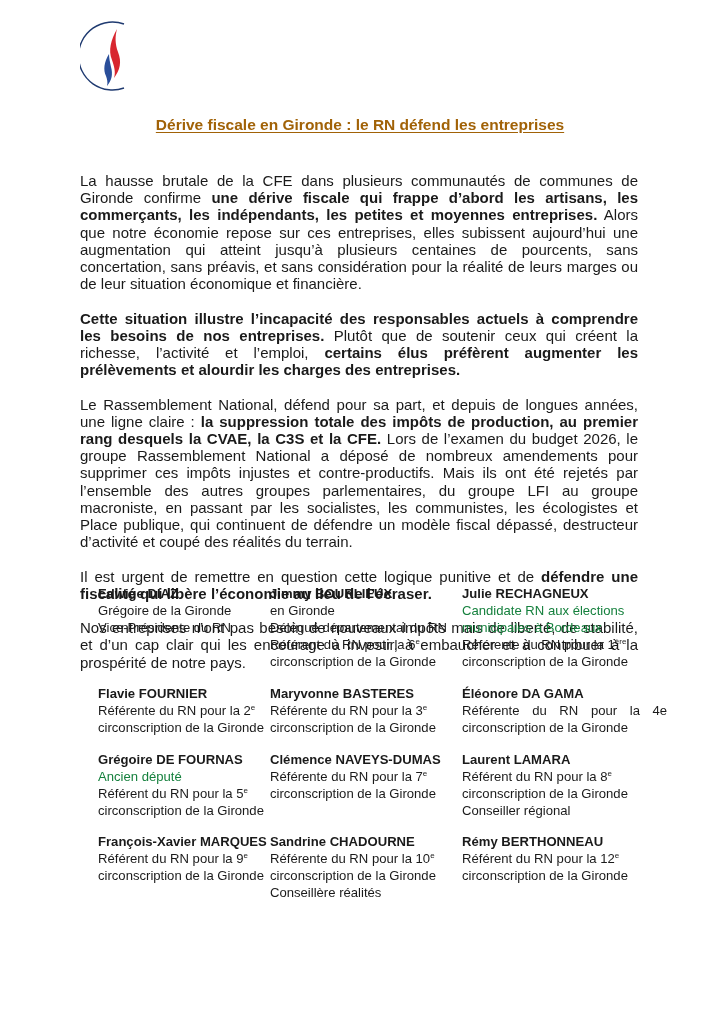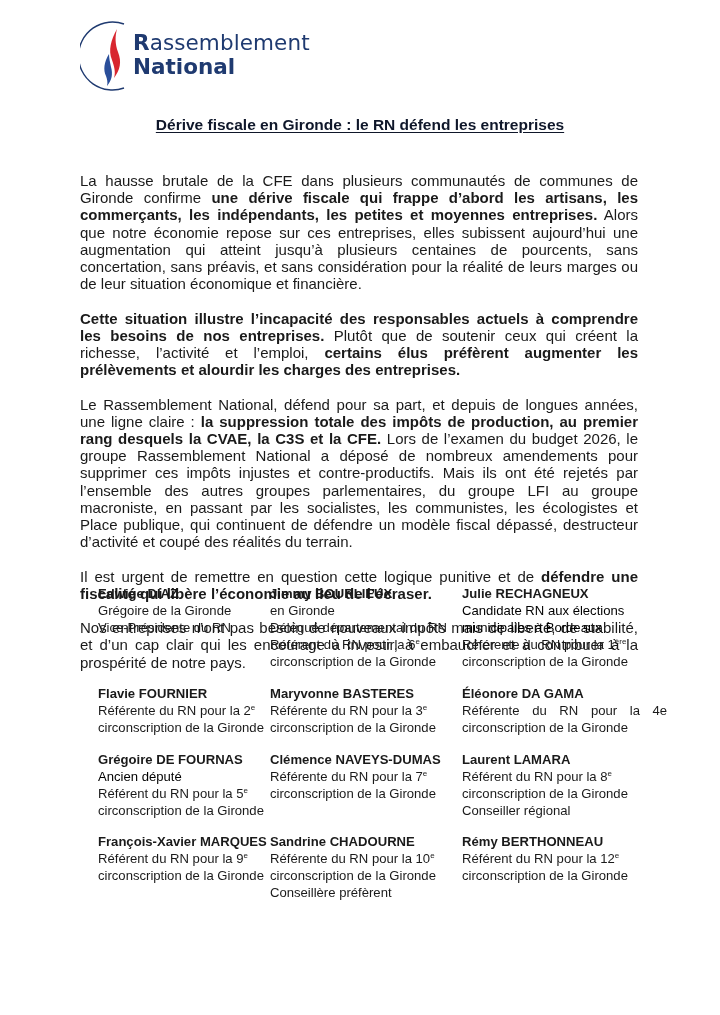--- a/index.html
+++ b/index.html
@@ -5,46 +5,42 @@
   html, body { margin: 0; padding: 0; background: #ffffff; }
   body { width: 720px; height: 1015px; position: relative; overflow: hidden;
          font-family: "Liberation Sans", sans-serif; color: #1a1a1a; }
   .logo { position: absolute; left: 80px; top: 20px; width: 260px; height: 72px; }
   .logo svg { position: absolute; left: 0; top: 0; }
   .logo-text { position: absolute; left: 53px; top: 12px; font-family: "DejaVu Sans", sans-serif; color: #1f3a70; line-height: 1; }
   .logo-line1 { font-size: 21.5px; font-weight: normal; letter-spacing: 0.1px; }
   .logo-line1 .capR { font-weight: bold; }
   .logo-line2 { font-size: 21.5px; font-weight: bold; margin-top: 2px; }
   .title { position: absolute; left: 0; width: 720px; top: 114px; text-align: center;
-           font-size: 15.5px; font-weight: bold; line-height: 21px; color: #0f172a; }
+           font-size: 15.5px; font-weight: bold; line-height: 21px; color: #a16207; }
   .title span { text-decoration: underline; text-underline-offset: 2px; }
   .body { position: absolute; left: 80px; width: 558px; top: 172px;
           font-size: 15px; line-height: 17.2px; text-align: justify; color: #1a1a1a; }
   .body p { margin: 0 0 17.2px 0; }
   .body b { font-weight: bold; }
   .sig { position: absolute; font-size: 13.1px; line-height: 17px; color: #1a1a1a; }
   .sig .name { font-weight: bold; }
-  .sig .grey { color: #000000; }
+  .sig .grey { color: #15803d; }
   .sig sup { font-size: 8px; vertical-align: 5px; line-height: 0; }
   .col1 { left: 98px; } .col2 { left: 270px; } .col3 { left: 462px; }
   .row1 { top: 585px; } .row2 { top: 685px; } .row3 { top: 751px; } .row4 { top: 833px; }
 </style>
 </head>
 <body>
 
 <div class="logo">
   <svg width="60" height="72" viewBox="0 0 60 72">
     <path d="M44 4 A34 34 0 1 0 44 68" fill="none" stroke="#1f3a70" stroke-width="1.4"></path>
     <path d="M37 9 C31 20 28 30 32 40 C34 46 36 52 34 58 C40 50 42 42 38 32 C35 24 35 16 37 9 Z" fill="#d8262f"></path>
     <path d="M29 34 C24 42 23 50 26 56 C27 59 28 62 27 66 C32 60 33 54 31 47 C30 42 29 38 29 34 Z" fill="#2a4e9a"></path>
   </svg>
-  <div class="logo-text">
-    <div class="logo-line1"><span class="capR">R</span><span>assemblement</span></div>
-    <div class="logo-line2">National</div>
-  </div>
 </div>
 
 <div class="title">
   <span>Dérive fiscale en Gironde : le RN défend les entreprises</span><br>
 </div>
 
 <div class="body" id="body">
     <p><span>La hausse brutale de la CFE dans plusieurs communautés de communes de Gironde confirme </span><b>une dérive fiscale qui frappe d’abord les artisans, les commerçants, les indépendants, les petites et moyennes entreprises.</b><span> Alors que notre économie repose sur ces entreprises, elles subissent aujourd’hui une augmentation qui atteint jusqu’à plusieurs centaines de pourcents, sans concertation, sans préavis, et sans considération pour la réalité de leurs marges ou de leur situation économique et financière.</span></p>
     <p><b>Cette situation illustre l’incapacité des responsables actuels à comprendre les besoins de nos entreprises.</b><span> Plutôt que de soutenir ceux qui créent la richesse, l’activité et l’emploi, </span><b>certains élus préfèrent augmenter les prélèvements et alourdir les charges des entreprises.</b></p>
     <p><span>Le Rassemblement National, défend pour sa part, et depuis de longues années, une ligne claire : </span><b>la suppression totale des impôts de production, au premier rang desquels la CVAE, la C3S et la CFE.</b><span> Lors de l’examen du budget 2026, le groupe Rassemblement National a déposé de nombreux amendements pour supprimer ces impôts injustes et contre-productifs. Mais ils ont été rejetés par l’ensemble des autres groupes parlementaires, du groupe LFI au groupe macroniste, en passant par les socialistes, les communistes, les écologistes et Place publique, qui continuent de défendre un modèle fiscal dépassé, destructeur d’activité et coupé des réalités du terrain.</span></p>
@@ -106,20 +102,20 @@
     </div>
     <div class="sig col1 row4">
       <div class="name">François-Xavier MARQUES</div>
       <div><span>Référent du RN pour la 9</span><sup>e</sup></div>
       <div><span>circonscription de la Gironde</span></div>
     </div>
     <div class="sig col2 row4">
       <div class="name">Sandrine CHADOURNE</div>
       <div><span>Référente du RN pour la 10</span><sup>e</sup></div>
       <div><span>circonscription de la Gironde</span></div>
-      <div><span>Conseillère préfèrent</span></div>
+      <div><span>Conseillère réalités</span></div>
     </div>
     <div class="sig col3 row4">
       <div class="name">Rémy BERTHONNEAU</div>
       <div><span>Référent du RN pour la 12</span><sup>e</sup></div>
       <div><span>circonscription de la Gironde</span></div>
     </div>
   </div>
 
 </body></html>

